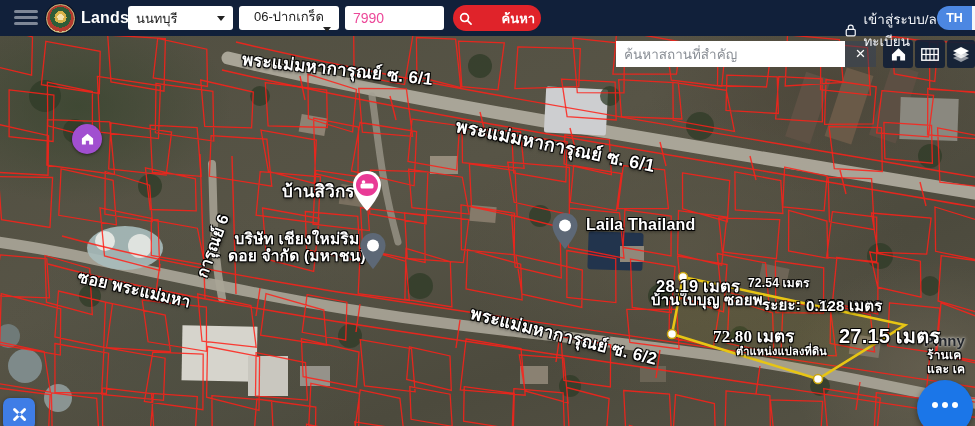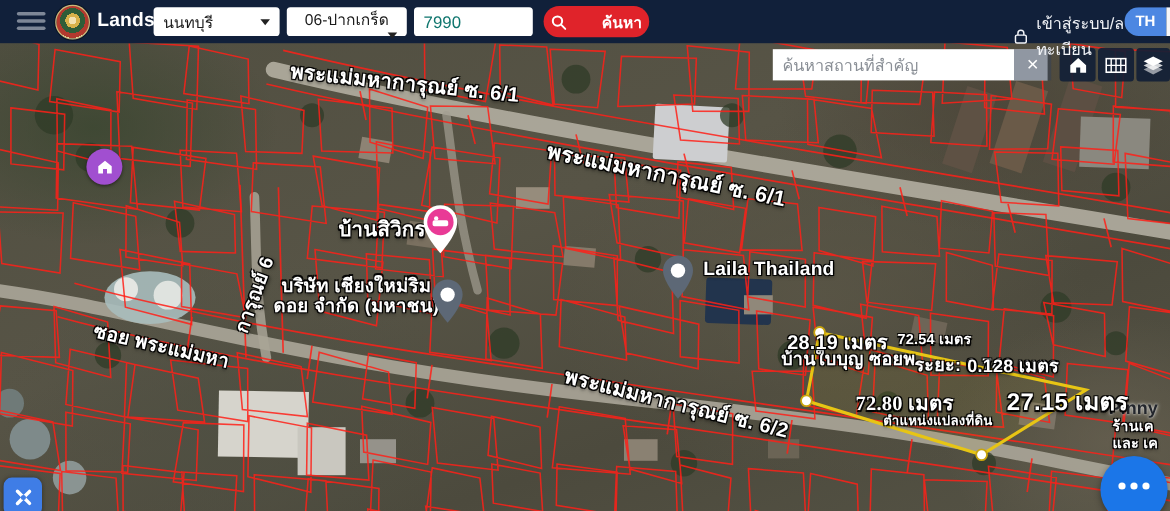--- a/index.html
+++ b/index.html
@@ -14,21 +14,21 @@
     background:radial-gradient(circle at 50% 45%, #f3e2b0 0 16%, #d8b24a 16% 30%, #2f5d38 30% 52%, #b23a2e 52% 72%, #e8d9a8 72% 100%);
     border:1px solid #c9b87a;box-shadow:0 0 0 1px #0a1526;}
   .brand{position:absolute;left:81px;top:9px;color:#fff;font-size:16px;font-weight:700;letter-spacing:.2px;}
   .tselect{position:absolute;top:6px;height:24px;background:#fff;border-radius:3px;
     display:flex;align-items:center;padding:0 8px;font-size:13px;color:#1b1b1b;box-sizing:border-box;cursor:pointer;}
   .tselect .chev{width:0;height:0;border-left:4px solid transparent;border-right:4px solid transparent;
     border-top:5px solid #222;margin-left:auto;}
   .sel-province{left:128px;width:105px;text-align:right;}
   .sel-district{left:239px;width:100px;flex-direction:column;}
   .parcel-input{position:absolute;left:345px;top:6px;width:99px;height:24px;border:none;border-radius:3px;
-    padding:0 8px;font-size:14px;color:#0f766e;box-sizing:border-box;font-family:"Liberation Sans",sans-serif;}
+    padding:0 8px;font-size:14px;color:#ec4899;box-sizing:border-box;font-family:"Liberation Sans",sans-serif;}
   .search-btn{position:absolute;left:453px;top:5px;width:88px;height:26px;border:none;border-radius:14px;
     background:#e0232a;color:#fff;font-size:13px;font-weight:700;display:flex;align-items:center;
     justify-content:space-between;gap:6px;cursor:pointer;font-family:"Liberation Sans",sans-serif;}
   .login{position:absolute;left:845px;top:8px;display:flex;align-items:center;gap:7px;color:#f2f4f8;font-size:13.5px;cursor:pointer;}
   .lang-pill{position:absolute;left:937px;top:6px;height:24px;display:flex;border-radius:13px;overflow:hidden;
     font-size:12.5px;font-weight:700;}
   .lang-th{width:35px;background:#4c87e2;color:#fff;display:flex;align-items:center;justify-content:center;cursor:pointer;}
   .lang-en{width:33px;background:#f6f7f9;color:#1e3252;display:flex;align-items:center;justify-content:center;cursor:pointer;}
 
   
@@ -41,21 +41,21 @@
       radial-gradient(ellipse 200px 150px at 95% 85%, rgba(107,99,83,.66), transparent 70%),
       linear-gradient(160deg,#514f41,#575446 40%,#4c4a3d 70%,#555345);}
   .map svg.overlay{position:absolute;left:0;top:0;}
 
   .mlabel{position:absolute;color:#fff;font-weight:700;white-space:nowrap;letter-spacing:.2px;line-height:1.15;
     text-shadow:-1px -1px 0 rgba(0,0,0,.9),1px -1px 0 rgba(0,0,0,.9),-1px 1px 0 rgba(0,0,0,.9),1px 1px 0 rgba(0,0,0,.9),0 2px 3px rgba(0,0,0,.55);}
   .street{font-size:17px;}
   .dark-label{color:#23262c;font-weight:700;text-shadow:0 0 2px rgba(255,255,255,.8),0 0 4px rgba(255,255,255,.6);}
 
   
-  .map-search{position:absolute;left:644px;top:5px;width:229px;height:26px;border:none;padding:0 8px;
+  .map-search{position:absolute;left:616px;top:5px;width:229px;height:26px;border:none;padding:0 8px;
     font-size:13.5px;color:#333;box-sizing:border-box;font-family:"Liberation Sans",sans-serif;}
   .map-search::placeholder{color:#8a8f96;}
   .close-btn{position:absolute;left:845px;top:5px;width:31px;height:26px;background:rgba(52,66,86,.55);
     color:#fff;font-size:17px;display:flex;align-items:center;justify-content:center;cursor:pointer;}
   .sq-btn{position:absolute;top:4px;width:30px;height:28px;background:rgba(18,31,54,.92);border-radius:3px;
     display:flex;align-items:center;justify-content:center;cursor:pointer;}
   .btn-home{left:883px;} .btn-grid{left:915px;} .btn-layers{left:947px;width:28px;}
 
   .tools-btn{position:absolute;left:3px;top:362px;width:32px;height:32px;border-radius:7px;background:#3f7de6;
     display:flex;align-items:center;justify-content:center;cursor:pointer;box-shadow:0 1px 4px rgba(0,0,0,.4);}

